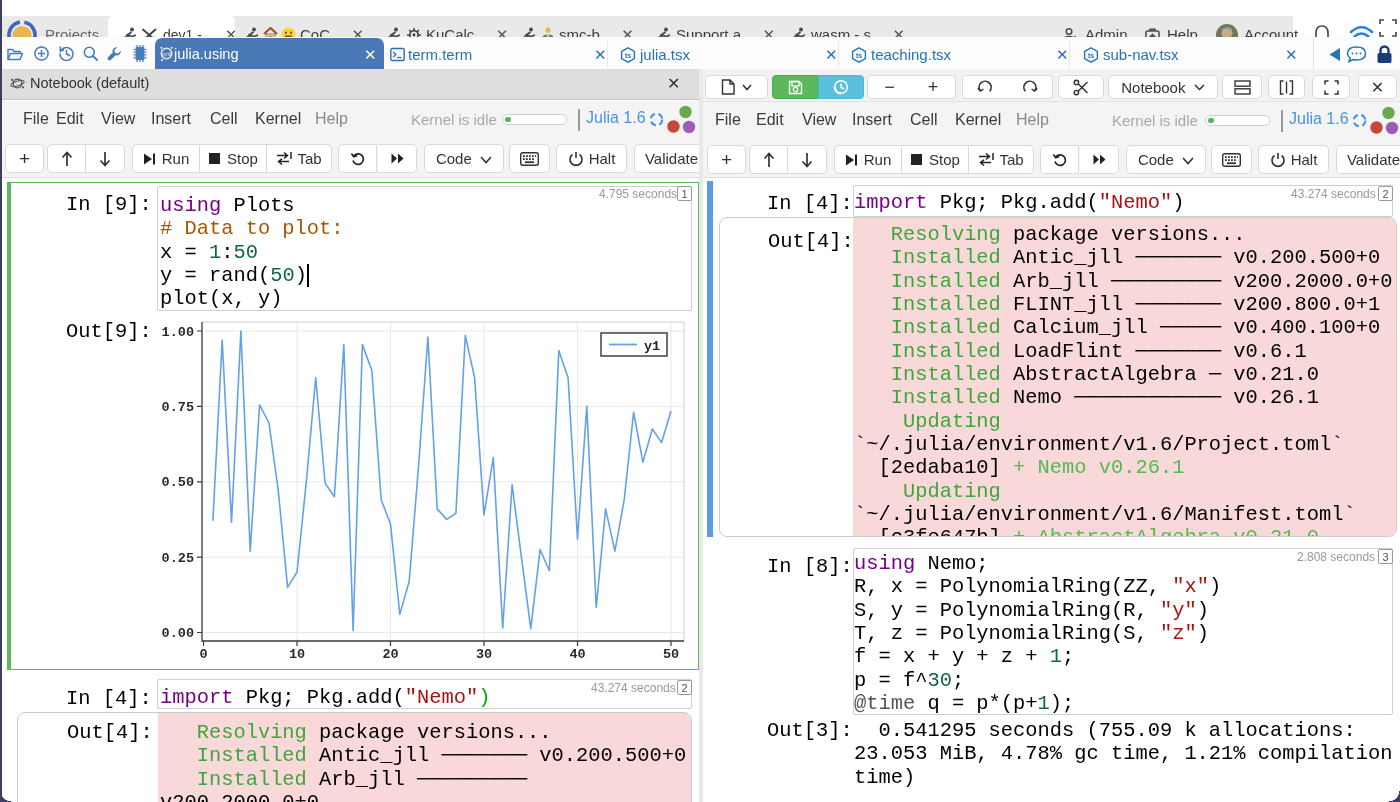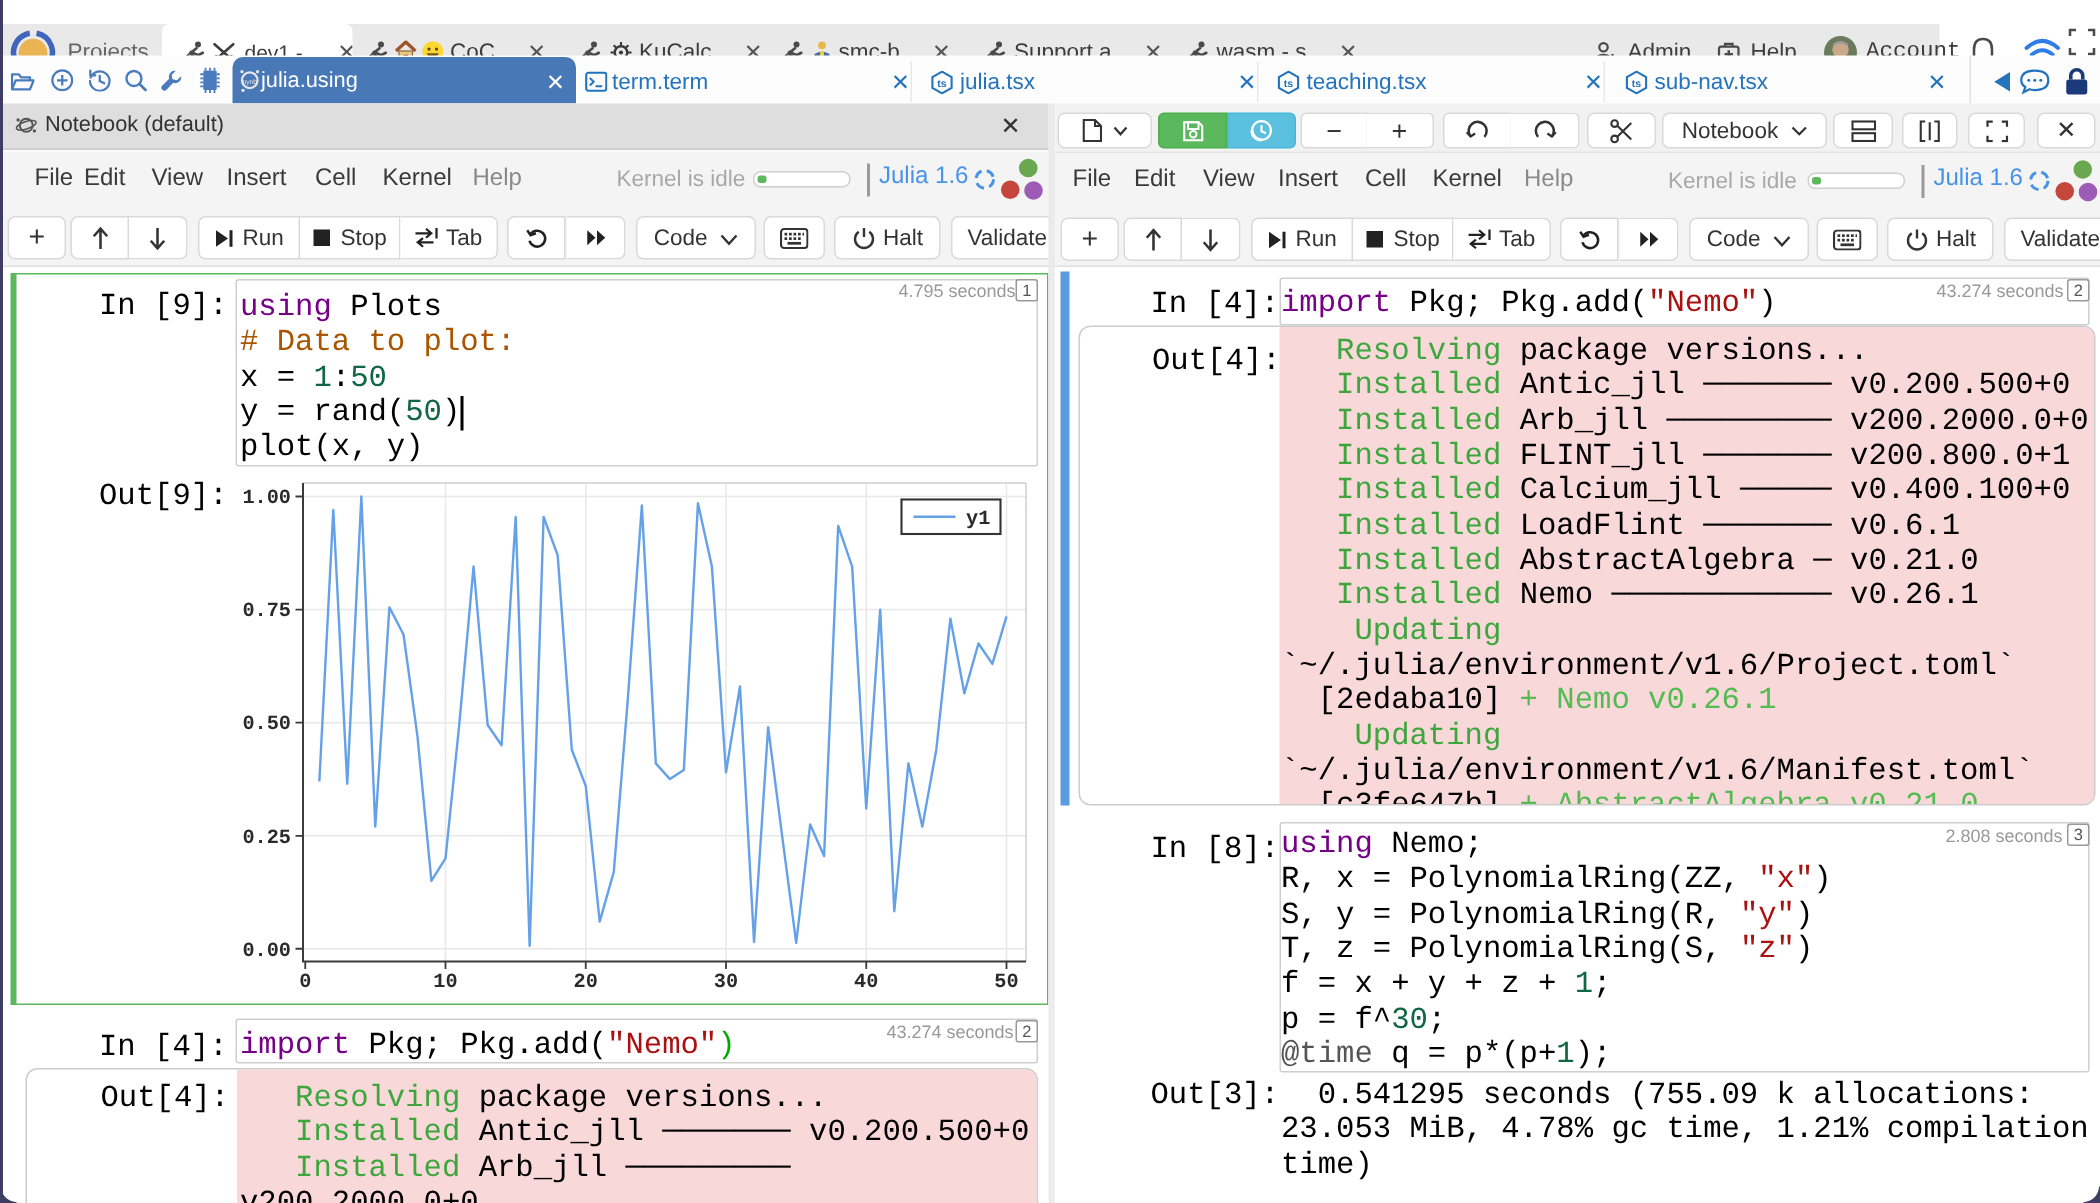--- a/index.html
+++ b/index.html
@@ -179,21 +179,21 @@
   <div class="ttab" style="left:1144px;">
     <svg width="17" height="16" viewBox="0 0 17 16" style="margin-right:6px;">
       <g stroke="#4a4a4a" stroke-width="1.5" fill="none">
         <rect x="2" y="4" width="13" height="10.5" rx="1.5"></rect>
         <path d="M 6 4 L 6 2.2 L 11 2.2 L 11 4"></path>
         <path d="M 8.5 6.5 L 8.5 12 M 5.7 9.2 L 11.3 9.2" stroke-width="1.7"></path>
       </g>
     </svg>
     <span>Help</span>
   </div>
-  <div class="ttab" style="left:1216px;font-family:Liberation Mono, monospace;">
+  <div class="ttab" style="left:1216px;">
     <svg width="22" height="22" viewBox="0 0 22 22" style="margin-right:6px;">
       <defs>
             <clipPath id="avc">
               <circle cx="11" cy="11" r="11"></circle>
             </clipPath>
           </defs>
       <g clip-path="url(#avc)">
         <rect width="22" height="22" fill="#6a7a5a"></rect>
         <circle cx="11" cy="9" r="5.5" fill="#caa88a"></circle>
         <path d="M 3 22 Q 3 14.5 11 14.5 Q 19 14.5 19 22 Z" fill="#3a4a5a"></path>

